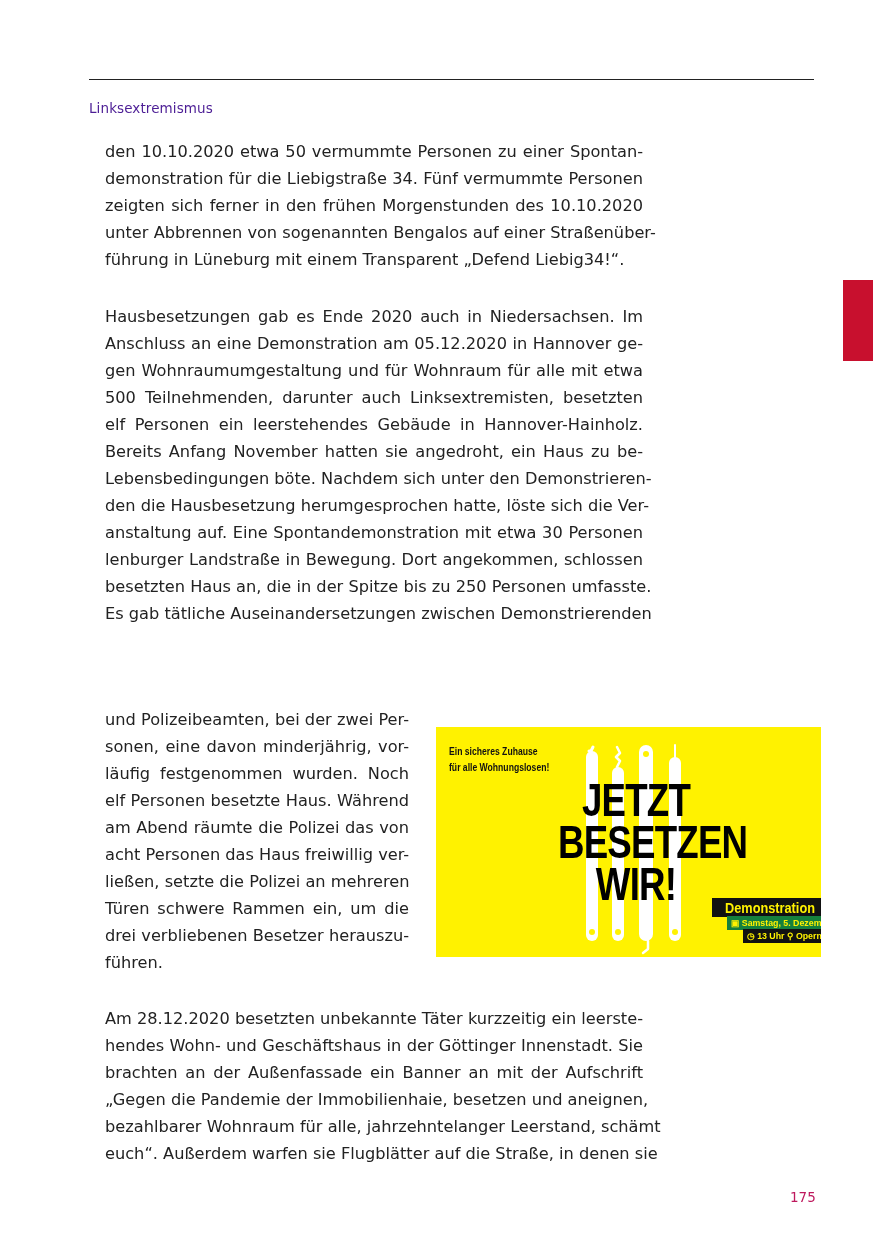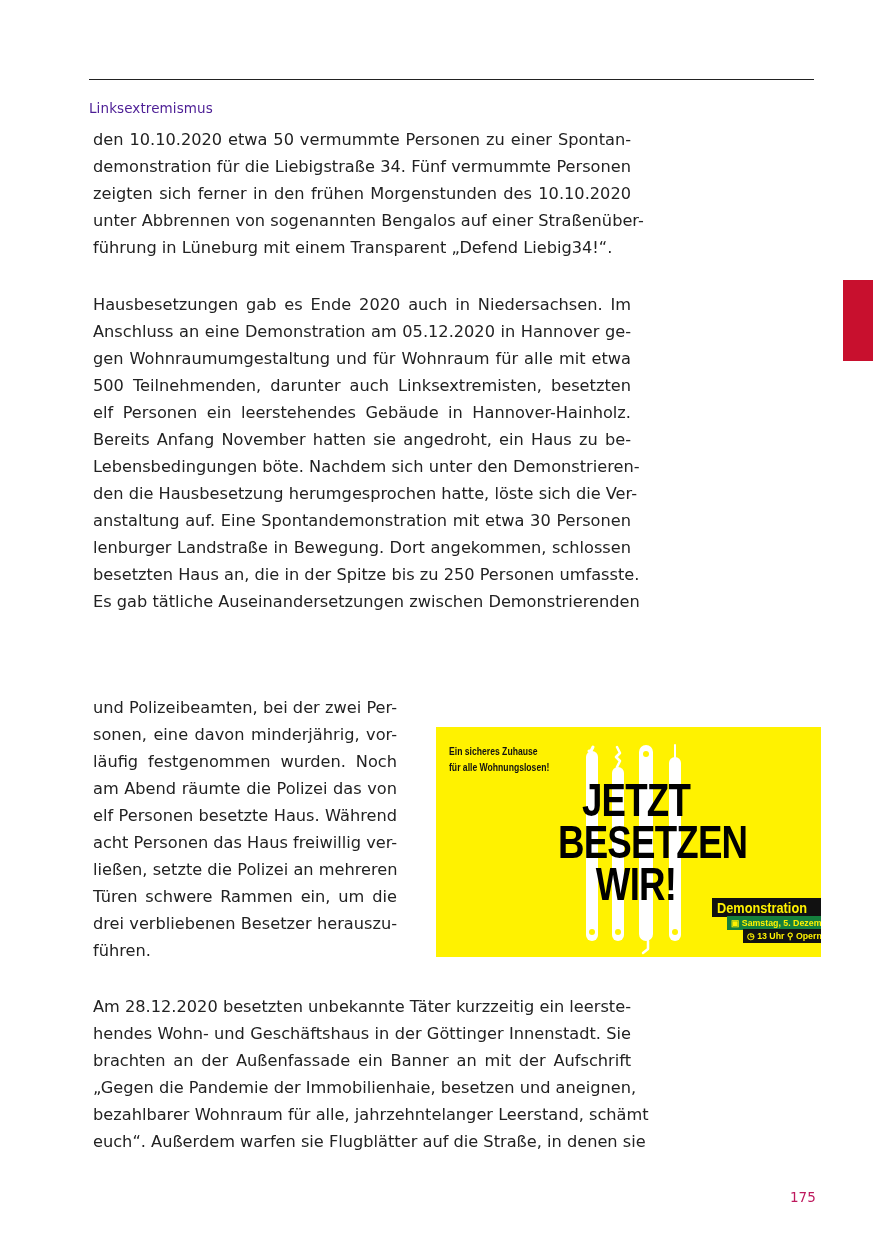--- a/index.html
+++ b/index.html
@@ -5,37 +5,37 @@
     html, body { margin: 0; padding: 0; background: #ffffff; }
     body { width: 875px; height: 1241px; position: relative; overflow: hidden;
       font-family: "DejaVu Sans", "Liberation Sans", sans-serif; color: #222; }
 
     .running-header { position: absolute; left: 89px; top: 56px; font-size: 13.5px; color: #4c1d95; letter-spacing: 0.1px; margin-top: 44px; }
     .header-rule { position: absolute; left: 89px; top: 79px; width: 725px; height: 1px; background: #222; }
 
     .chapter-tab { position: absolute; left: 843px; top: 280px; width: 30px; height: 81px; background: #c8102e; }
 
     .body-text { position: absolute; left: 89px; width: 538px; font-size: 16.2px; line-height: 27px;
-      text-align: justify; color: #222; margin: 4px; }
+      text-align: justify; color: #222; margin: 16px; }
     .body-text span.line { display: block; text-align: justify; text-align-last: justify; white-space: nowrap; }
     .body-text span.line.last { text-align-last: left; }
 
     .p1 { top: 122px; }
     .p2 { top: 287px; }
     .p3 { top: 690px; width: 304px; }
     .p4 { top: 989px; }
 
     .poster { position: absolute; left: 436px; top: 727px; width: 385px; height: 230px; background: #fff200; overflow: hidden; }
     .poster .tagline { position: absolute; left: 13px; top: 16px; font-family: "Liberation Sans", sans-serif;
       font-weight: bold; font-size: 10.5px; line-height: 16px; color: #111; transform: scaleX(0.82); transform-origin: left top; }
     .poster .picks { position: absolute; left: 0; top: 0; }
     .poster .headline { position: absolute; left: 100px; top: 52px; width: 200px; text-align: center;
       font-family: "Liberation Sans", sans-serif; font-weight: bold; color: #000000; }
     .poster .headline div { font-size: 47px; line-height: 42px; letter-spacing: -1px; transform: scaleX(0.78); transform-origin: center; white-space: nowrap; }
-    .poster .demo-box { position: absolute; left: 276px; top: 171px; background: #111; padding: 0 5px; }
+    .poster .demo-box { position: absolute; left: 276px; top: 171px; background: #111; padding: 0 13px; }
     .poster .demo-title { color: #fff200; font-family: "Liberation Sans", sans-serif; font-weight: bold; font-size: 15px; line-height: 19px;
       transform: scaleX(0.85); transform-origin: left; white-space: nowrap; }
     .poster .demo-line { color: #fff200; font-family: "Liberation Sans", sans-serif; font-weight: bold; font-size: 8.8px; line-height: 12px;
       text-align: right; white-space: nowrap; background: #111; }
     .poster .demo-row2 { position: absolute; left: 291px; top: 189px; background: #15803d; padding: 1px 4px; }
     .poster .demo-row3 { position: absolute; left: 307px; top: 202px; background: #111; padding: 1px 4px; }
 
     .page-number { position: absolute; left: 790px; top: 1189px; font-size: 13.5px; color: #be185d; }
   </style>
 </head>
@@ -66,22 +66,22 @@
   <span class="line">anstaltung auf. Eine Spontandemonstration mit etwa 30 Personen</span>
   <span class="line">lenburger Landstraße in Bewegung. Dort angekommen, schlossen</span>
   <span class="line">besetzten Haus an, die in der Spitze bis zu 250 Personen umfasste.</span>
   <span class="line">Es gab tätliche Auseinandersetzungen zwischen Demonstrierenden</span>
 </div>
 
 <div class="body-text p3">
   <span class="line">und Polizeibeamten, bei der zwei Per-</span>
   <span class="line">sonen, eine davon minderjährig, vor-</span>
   <span class="line">läufig festgenommen wurden. Noch</span>
+  <span class="line">elf Personen besetzte Haus. Während</span>
   <span class="line">am Abend räumte die Polizei das von</span>
-  <span class="line">elf Personen besetzte Haus. Während</span>
   <span class="line">acht Personen das Haus freiwillig ver-</span>
   <span class="line">ließen, setzte die Polizei an mehreren</span>
   <span class="line">Türen schwere Rammen ein, um die</span>
   <span class="line">drei verbliebenen Besetzer herauszu-</span>
   <span class="line last">führen.</span>
 </div>
 
 <div class="poster">
   <svg class="picks" width="399" height="230" viewBox="0 0 399 230">
     <g fill="none" stroke="#ffffff" stroke-linecap="round" stroke-linejoin="round">

